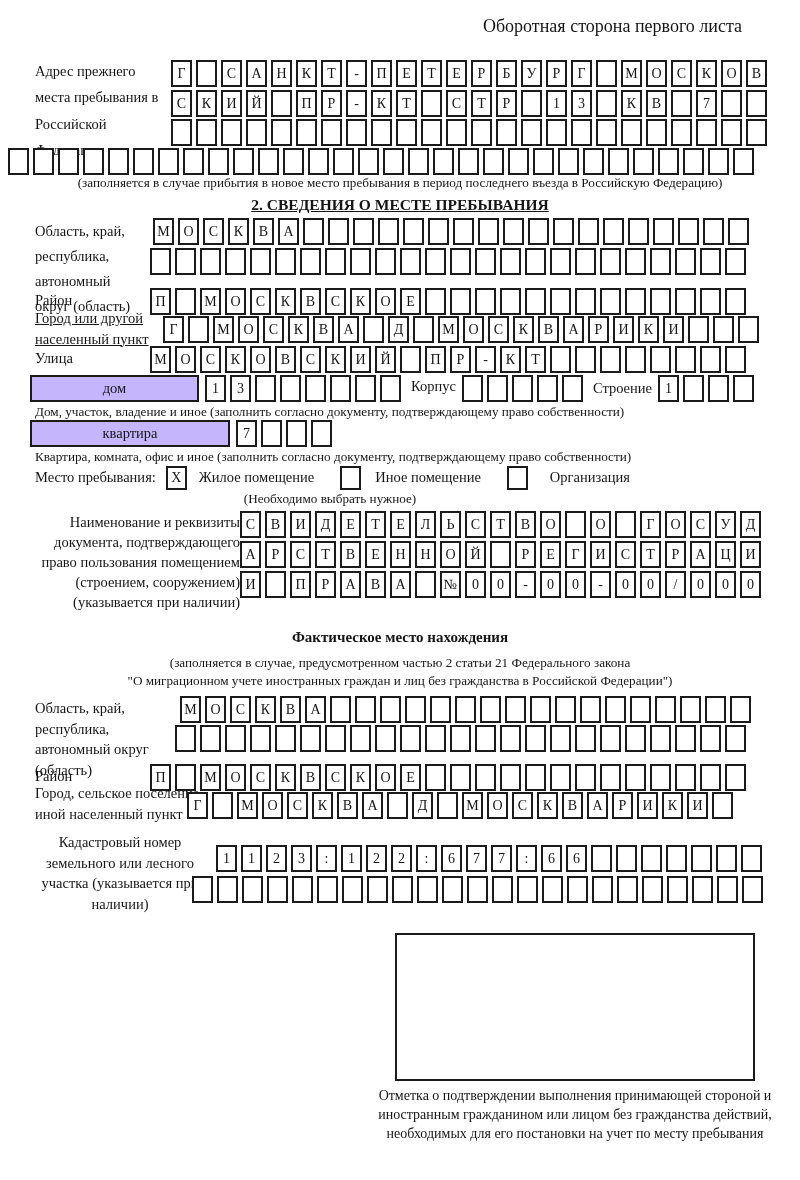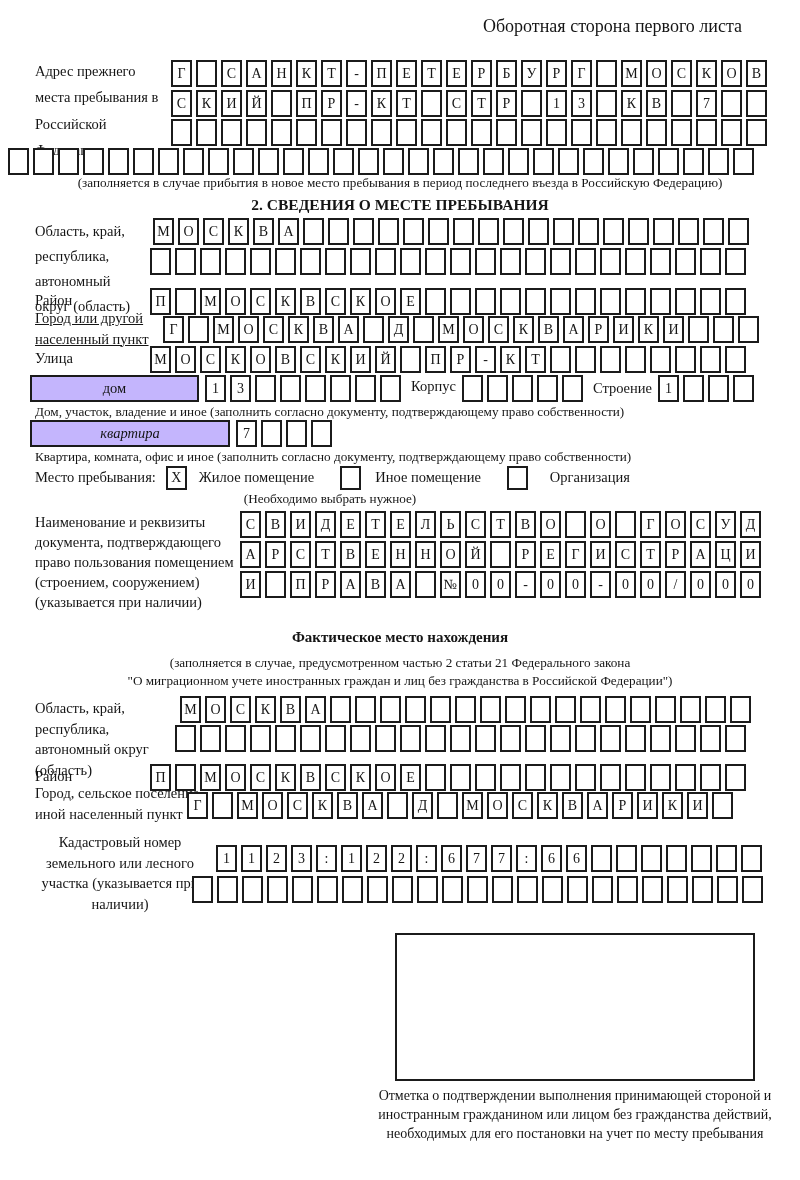--- a/index.html
+++ b/index.html
@@ -135,21 +135,21 @@
       <span class="cell"></span>
       <span class="cell"></span>
       <span class="cell"></span>
       <span class="cell"></span>
       <span class="cell"></span>
       <span class="cell"></span>
       <span class="cell"></span>
     </div>
   <div class="abs cap ctr" style="top:175px;">(заполняется в случае прибытия в новое место пребывания в период последнего въезда в Российскую Федерацию)</div>
 
-  <div class="abs ctr b" style="top:196px;font-size:15.5px;">2. СВЕДЕНИЯ О МЕСТЕ ПРЕБЫВАНИЯ</div>
+  <div class="abs ctr b" style="top:196px;font-size:15.5px;text-decoration:underline;">2. СВЕДЕНИЯ О МЕСТЕ ПРЕБЫВАНИЯ</div>
 
   <div class="abs lbl lh-med" style="left:35px;top:219px;width:112px;">Область, край, республика, автономный округ (область)</div>
   <div class="abs cells" style="left:153px;top:218px;">
       <span class="cell">М</span>
       <span class="cell">О</span>
       <span class="cell">С</span>
       <span class="cell">К</span>
       <span class="cell">В</span>
       <span class="cell">А</span>
       <span class="cell"></span>
@@ -306,42 +306,42 @@
     <div class="cells">
         <span class="cell">1</span>
         <span class="cell"></span>
         <span class="cell"></span>
         <span class="cell"></span>
       </div>
   </div>
   <div class="abs cap" style="left:35px;top:404px;">Дом, участок, владение и иное (заполнить согласно документу, подтверждающему право собственности)</div>
 
   <div class="abs row-flex" style="left:30px;top:420px;">
-    <div class="bigbox" style="width:196px;font-style:italic;">квартира</div>
+    <div class="bigbox" style="width:196px;">квартира</div>
     <div class="cells" style="margin-left:6px;">
         <span class="cell">7</span>
         <span class="cell"></span>
         <span class="cell"></span>
         <span class="cell"></span>
       </div>
   </div>
   <div class="abs cap" style="left:35px;top:449px;">Квартира, комната, офис и иное (заполнить согласно документу, подтверждающему право собственности)</div>
 
   <div class="abs row-flex" style="left:35px;top:466px;">
     <div class="lbl">Место пребывания:</div>
     <span class="chk" style="margin-left:10px;">X</span>
     <div class="lbl" style="margin-left:12px;">Жилое помещение</div>
     <span class="chk" style="margin-left:26px;"></span>
     <div class="lbl" style="margin-left:14px;">Иное помещение</div>
     <span class="chk" style="margin-left:26px;"></span>
     <div class="lbl" style="margin-left:22px;">Организация</div>
   </div>
   <div class="abs cap" style="left:140px;top:491px;width:380px;text-align:center;">(Необходимо выбрать нужное)</div>
 
-  <div class="abs lbl" style="left:35px;top:512px;width:205px;line-height:1.38;">Наименование и реквизиты документа, подтверждающего право пользования помещением (строением, сооружением) (указывается при наличии)</div>
+  <div class="abs lbl" style="left:35px;top:512px;width:205px;line-height:1.38;text-align:right;">Наименование и реквизиты документа, подтверждающего право пользования помещением (строением, сооружением) (указывается при наличии)</div>
   <div class="abs cells" style="left:240px;top:511px;">
       <span class="cell">С</span>
       <span class="cell">В</span>
       <span class="cell">И</span>
       <span class="cell">Д</span>
       <span class="cell">Е</span>
       <span class="cell">Т</span>
       <span class="cell">Е</span>
       <span class="cell">Л</span>
       <span class="cell">Ь</span>

